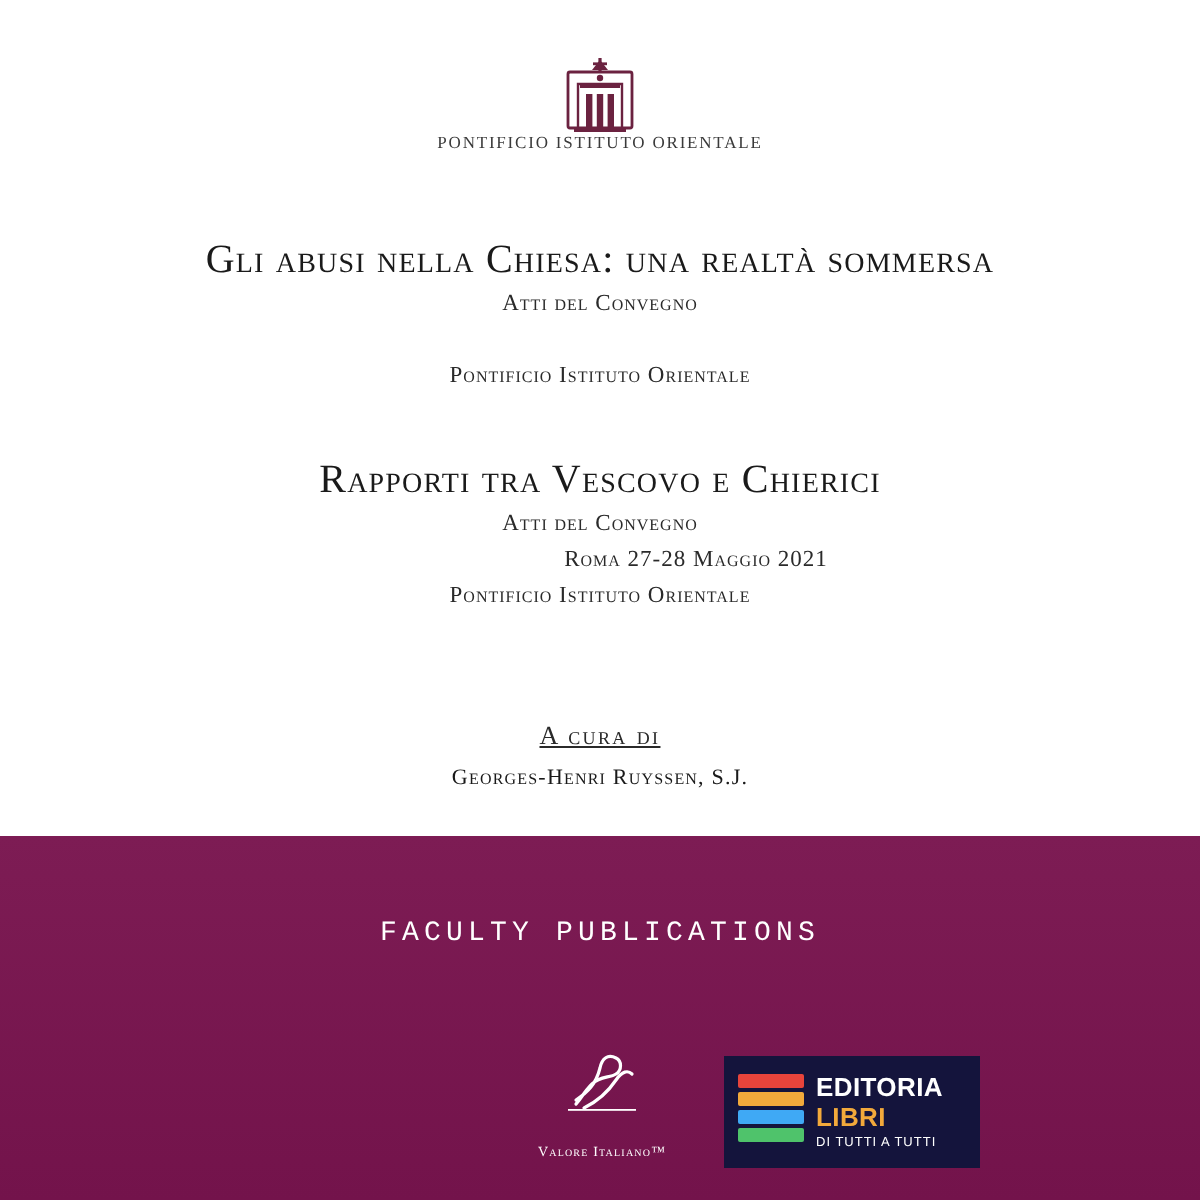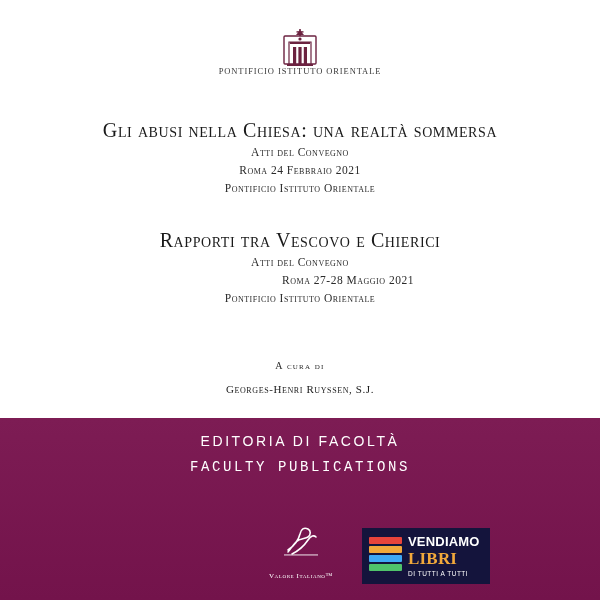--- a/index.html
+++ b/index.html
@@ -70,24 +70,25 @@
   }
   .work-sub {
     font-size: 11.5px;
     color: #2a2a2a;
     font-variant: small-caps;
     letter-spacing: 0.5px;
     line-height: 1.55;
   }
 
   .editor-label {
-    font-size: 10px;
+    font-size: 13px;
     color: #2a2a2a;
     font-variant: small-caps;
     letter-spacing: 1.2px;
+    text-decoration: underline;
   }
   .editor-name {
     font-size: 11px;
     color: #1a1a1a;
     font-variant: small-caps;
     letter-spacing: 0.6px;
     margin-top: 7px;
   }
 
   
@@ -185,26 +186,25 @@
     color: #ffffff;
     font-family: "Liberation Sans", sans-serif;
     line-height: 1;
   }
   .st-l1 {
     font-size: 13px;
     font-weight: bold;
     letter-spacing: 0.2px;
   }
   .st-l2 {
-    font-size: 17px;
+    font-size: 13px;
     font-weight: bold;
     color: #f2a93b;
     letter-spacing: 0.2px;
     margin-top: 2px;
-    font-family: Liberation Serif, serif;
   }
   .st-l3 {
     font-size: 6.5px;
     color: #ffffff;
     letter-spacing: 0.5px;
     margin-top: 4px;
   }
 </style>
 </head>
 <body>
@@ -224,53 +224,51 @@
       <rect x="21.4" y="19" width="3.2" height="17" fill="#6b2240"></rect>
       <rect x="10" y="36" width="26" height="2" fill="#6b2240"></rect>
       <rect x="13" y="14" width="20" height="2" fill="#6b2240"></rect>
       <circle cx="23" cy="11" r="1.6" fill="#6b2240"></circle>
     </svg>
 
     <div class="institute-name">Pontificio Istituto Orientale</div>
 
     <div class="block work-title" style="top:118px;">Gli abusi nella Chiesa: una realtà sommersa</div>
     <div class="block work-sub" style="top:144px;">Atti del Convegno</div>
-    <div class="block work-sub" style="top:162px;">Roma 24 Febbraio 2021</div>
     <div class="block work-sub" style="top:180px;">Pontificio Istituto Orientale</div>
 
     <div class="block work-title" style="top:228px;">Rapporti tra Vescovo e Chierici</div>
     <div class="block work-sub" style="top:254px;">Atti del Convegno</div>
     <div class="block work-sub" style="top:272px;padding-left:48px;">Roma 27-28 Maggio 2021</div>
     <div class="block work-sub" style="top:290px;">Pontificio Istituto Orientale</div>
 
     <div class="block editor-label" style="top:360px;">A cura di</div>
     <div class="block editor-name" style="top:376px;">Georges-Henri Ruyssen, S.J.</div>
   </div>
 
   <div class="purple-band">
-    <div class="series-line1">EDITORIA DI FACOLTÀ</div>
     <div class="series-line2">FACULTY PUBLICATIONS</div>
   </div>
 
   <div class="publisher-logo">
     <svg class="publisher-mark" viewBox="0 0 46 34">
       <path d="M10 26 C16 22, 20 18, 22 10 C23 5, 26 3, 30 5 C33 6.5, 33 11, 30 13 C27 15, 22 14, 18 18 C14 22, 12 26, 10 28" fill="none" stroke="#ffffff" stroke-width="1.6" stroke-linecap="round"></path>
       <path d="M14 30 C20 27, 26 22, 30 16 C33 11.5, 36 11, 38 13" fill="none" stroke="#ffffff" stroke-width="1.6" stroke-linecap="round"></path>
       <rect x="6" y="30.5" width="34" height="0.9" fill="#ffffff"></rect>
     </svg>
     <div class="publisher-name">Valore Italiano™</div>
   </div>
 
   <div class="sticker">
     <div class="sticker-books">
       <div class="bk bk1"></div>
       <div class="bk bk2"></div>
       <div class="bk bk3"></div>
       <div class="bk bk4"></div>
     </div>
     <div class="sticker-text">
-      <div class="st-l1">VENDIAMO</div>
+      <div class="st-l1">EDITORIA</div>
       <div class="st-l2">LIBRI</div>
       <div class="st-l3">DI TUTTI A TUTTI</div>
     </div>
   </div>
 
 </div>
 
 </body></html>

